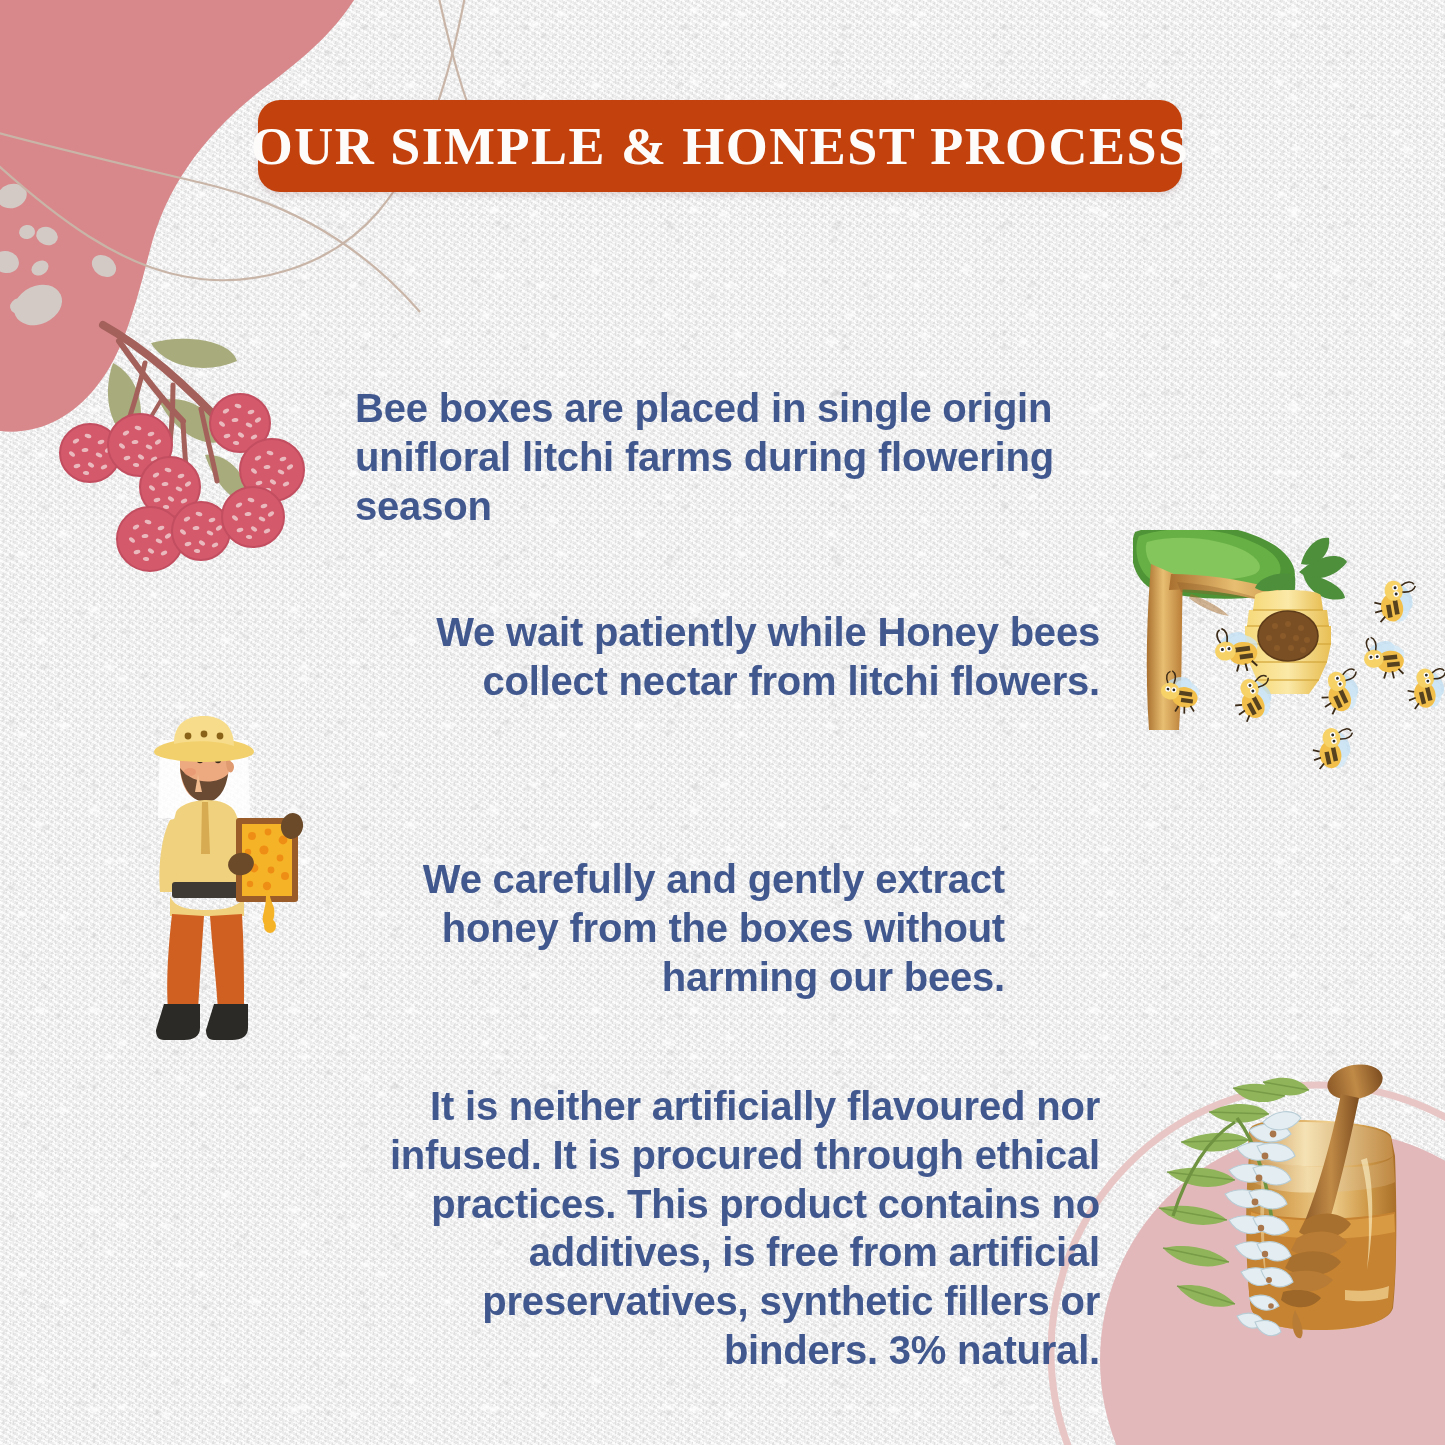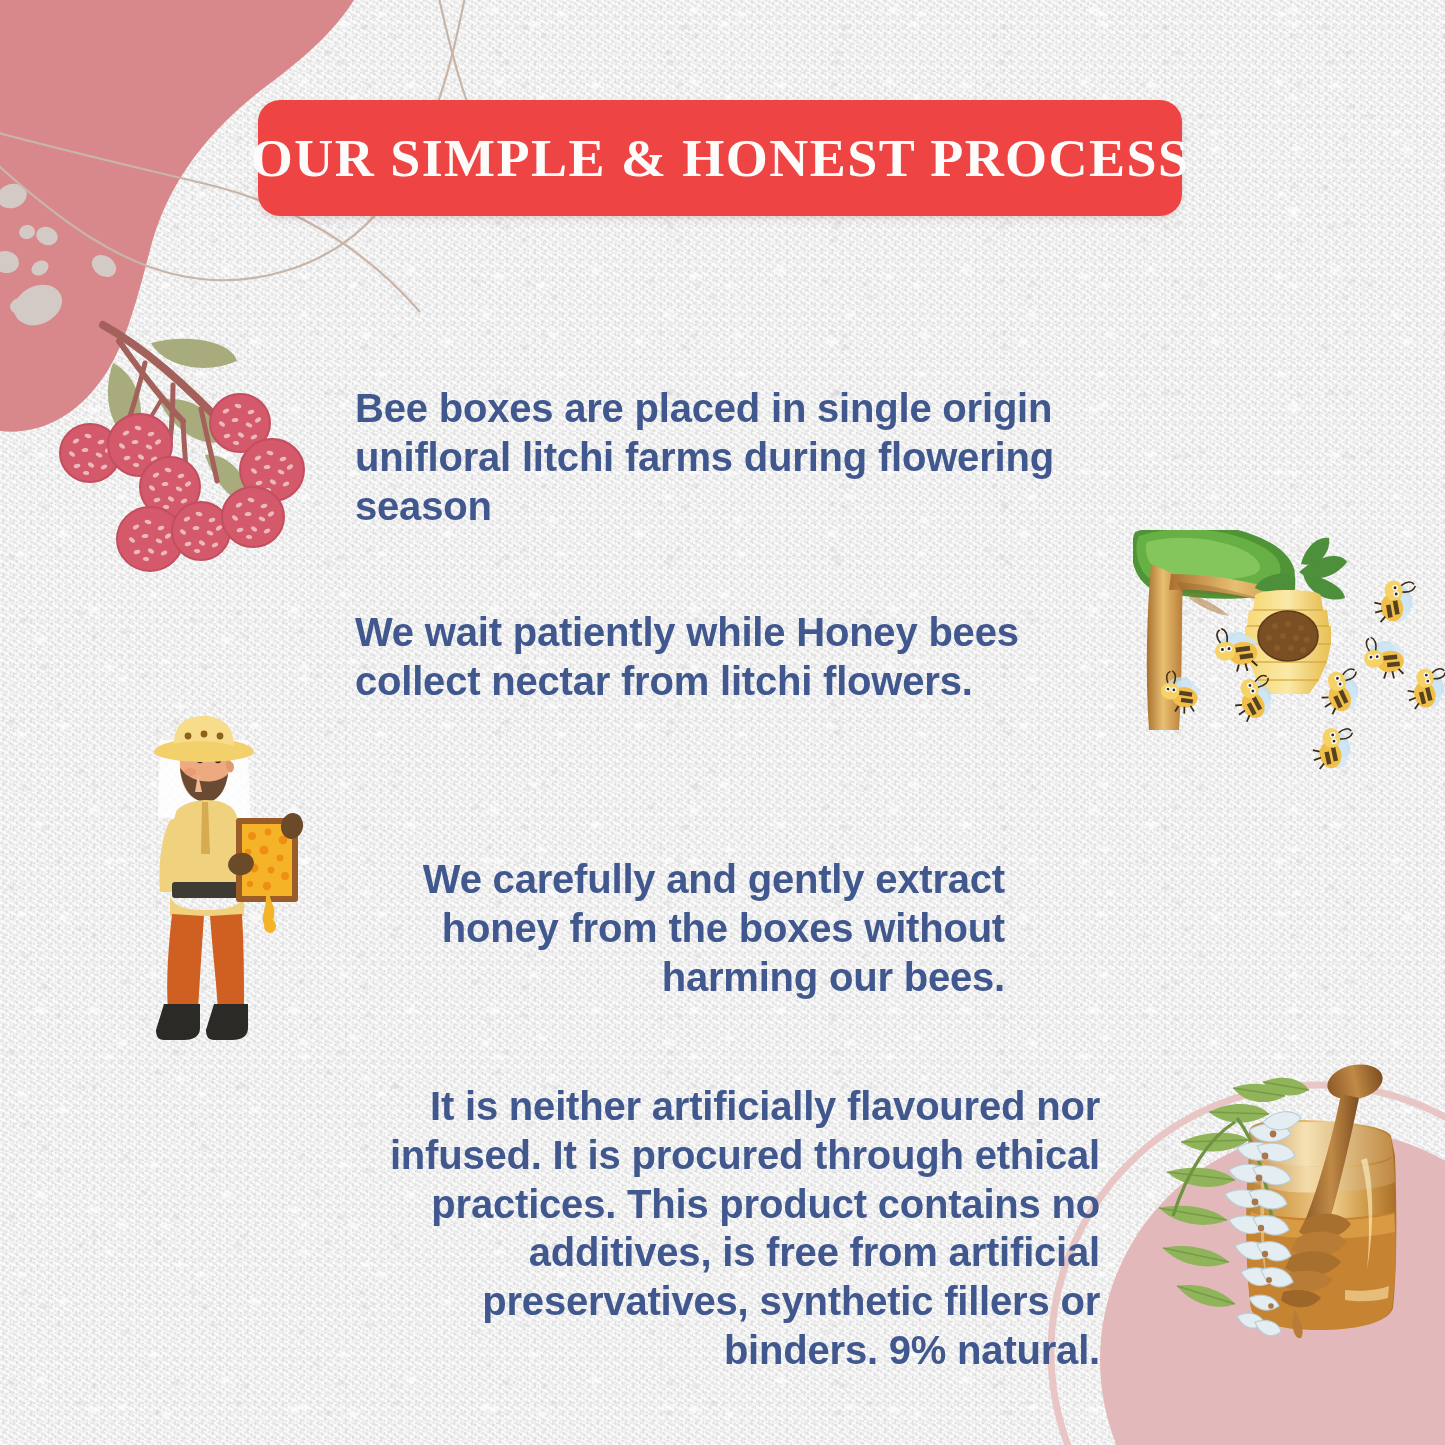--- a/index.html
+++ b/index.html
@@ -48,43 +48,43 @@
   
   .deco{position:absolute;inset:0;z-index:1;pointer-events:none;}
   .deco svg{position:absolute;inset:0;width:1445px;height:1445px;}
 
   
   .art{position:absolute;z-index:2;}
   .art svg{display:block;}
 
   
   .banner{
-    position:absolute;left:258px;top:100px;width:924px;height:116px;
-    background:#ef4444;border-radius:22px;z-index:4;
+    position:absolute;left:258px;top:100px;width:924px;height:92px;
+    background:#c2410c;border-radius:22px;z-index:4;
     display:flex;align-items:center;justify-content:center;
     box-shadow:0 3px 6px rgba(120,60,70,.18);
   }
   .banner-text{
     font-family:"Liberation Serif",serif;
     font-weight:bold;font-size:53px;letter-spacing:1.4px;
     color:#fdfcfb;white-space:nowrap;line-height:1;
     transform:scaleX(1.02);
   }
 
   
   .step{
     position:absolute;z-index:3;
     font-family:"Liberation Sans",sans-serif;
     font-weight:bold;
     color:#41588f;
     font-size:40px;line-height:1.22;
     letter-spacing:-.2px;
   }
   #step1{left:355px;top:384px;width:745px;text-align:left;}
-  #step2{left:355px;top:608px;width:745px;text-align:left;}
+  #step2{left:355px;top:608px;width:745px;text-align:right;}
   #step3{left:365px;top:855px;width:640px;text-align:right;}
   #step4{left:340px;top:1082px;width:760px;text-align:right;}
 </style>
 </head>
 <body>
 
 <div id="poster">
 
   <div class="texture"></div>
 
@@ -127,21 +127,21 @@
     </svg>
   </div>
 
   <div class="banner">
     <span class="banner-text">OUR SIMPLE &amp; HONEST PROCESS</span>
   </div>
 
   <div class="step" id="step1">Bee boxes are placed in single origin unifloral litchi farms during flowering season</div>
   <div class="step" id="step2">We wait patiently while Honey bees collect nectar from litchi flowers.</div>
   <div class="step" id="step3">We carefully and gently extract honey from the boxes without harming our bees.</div>
-  <div class="step" id="step4">It is neither artificially flavoured nor infused. It is procured through ethical practices. This product contains no additives, is free from artificial preservatives, synthetic fillers or binders. 9% natural.</div>
+  <div class="step" id="step4">It is neither artificially flavoured nor infused. It is procured through ethical practices. This product contains no additives, is free from artificial preservatives, synthetic fillers or binders. 3% natural.</div>
 
   <div class="art" style="left:55px;top:305px;">
     <svg width="285" height="285" viewBox="0 0 285 285" xmlns="http://www.w3.org/2000/svg">
       <defs>
         <g id="litchi-bumps" fill="#f0dada" opacity=".75">
           <ellipse cx="-14" cy="-12" rx="3.4" ry="2" transform="rotate(-30 -14 -12)"></ellipse>
           <ellipse cx="-2" cy="-17" rx="3.4" ry="2" transform="rotate(15 -2 -17)"></ellipse>
           <ellipse cx="11" cy="-11" rx="3.4" ry="2" transform="rotate(-20 11 -11)"></ellipse>
           <ellipse cx="-18" cy="1" rx="3.4" ry="2" transform="rotate(40 -18 1)"></ellipse>
           <ellipse cx="-5" cy="-3" rx="3.4" ry="2" transform="rotate(-10 -5 -3)"></ellipse>

